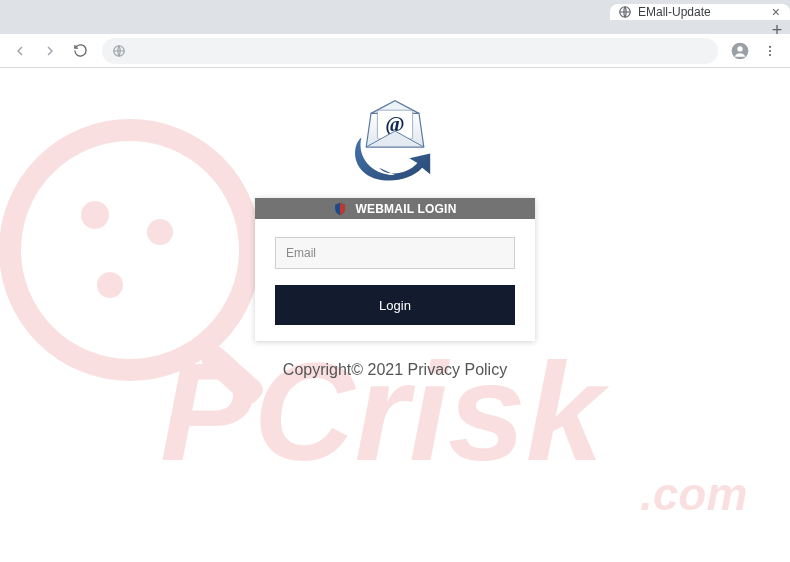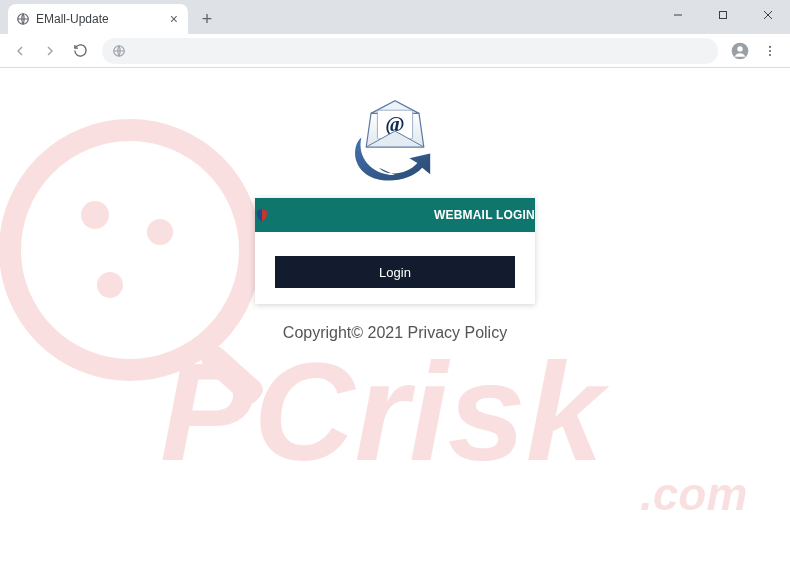--- a/index.html
+++ b/index.html
@@ -22,20 +22,21 @@
   }
 
   
   .title-bar {
     height: 34px;
     background: #dee1e6;
     display: flex;
     align-items: flex-end;
     position: relative;
     z-index: 2;
+    flex-direction: column;
   }
   .tab {
     background: #fff;
     border-top-left-radius: 8px;
     border-top-right-radius: 8px;
     height: 30px;
     margin-left: 8px;
     margin-top: 4px;
     width: 180px;
     display: flex;
@@ -115,28 +116,28 @@
   }
   .mail-logo { display: block; }
 
   .card {
     width: 280px;
     background: #fff;
     box-shadow: 0 1px 6px rgba(0,0,0,0.18);
     margin-top: 10px;
   }
   .card-header {
-    height: 34px;
-    background: #0f766e;
+    height: 21px;
+    background: #737373;
     color: #fff;
     font-size: 12px;
     font-weight: 600;
     display: flex;
     align-items: center;
-    justify-content: space-between;
+    justify-content: center;
     gap: 8px;
     letter-spacing: 0.2px;
   }
   .card-body {
     padding: 18px 20px 16px 20px;
     display: flex;
     flex-direction: column;
     gap: 10px;
   }
   .text-input {
@@ -156,21 +157,21 @@
     gap: 6px;
     margin: 4px 0 6px 0;
     font-size: 11px;
     color: #a9a9a9;
   }
   .session-row input[type="checkbox"] {
     width: 12px; height: 12px;
     accent-color: #888;
   }
   .login-btn {
-    height: 32px;
+    height: 40px;
     background: #131c2e;
     color: #fff;
     border: none;
     font-size: 13px;
     cursor: pointer;
     margin-top: 6px;
   }
   .footer-text {
     font-size: 16px;
     color: #555;
@@ -294,18 +295,19 @@
 
   <div class="card">
     <div class="card-header">
       <svg width="14" height="14" viewBox="0 0 20 20">
         <path d="M10 1 L3 4 V9 C3 14 6 17.5 10 19 C14 17.5 17 14 17 9 V4 Z" fill="#1c4a8c"></path>
         <path d="M10 1 L17 4 V9 C17 14 14 17.5 10 19 Z" fill="#c0392b"></path>
       </svg>
       <span>WEBMAIL LOGIN</span>
     </div>
     <div class="card-body">
+      <input class="text-input" type="text" placeholder="Email" style="">
       <button class="login-btn">Login</button>
     </div>
   </div>
 
   <div class="footer-text">Copyright© 2021 Privacy Policy</div>
 </div>
 
 </body></html>

